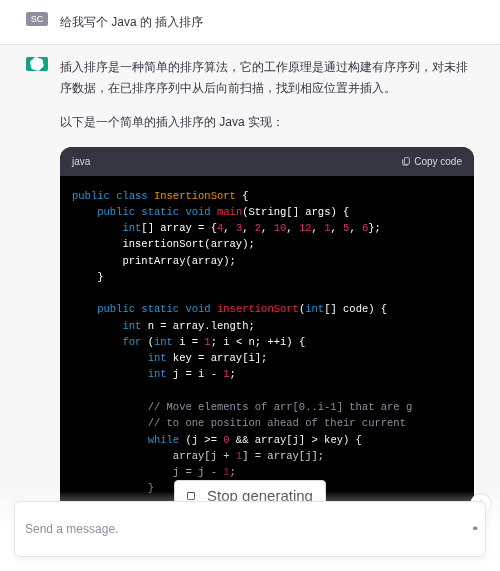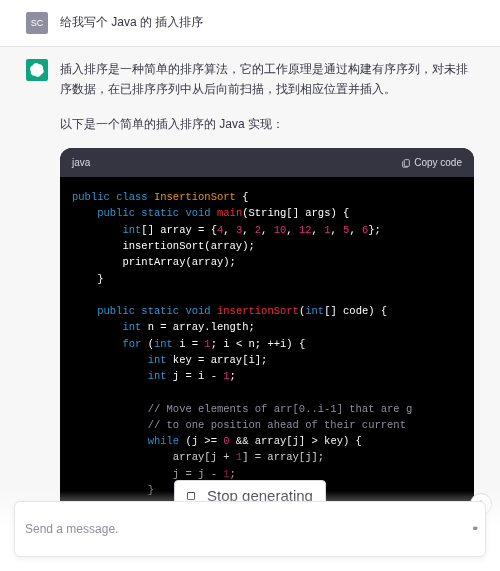--- a/index.html
+++ b/index.html
@@ -11,21 +11,21 @@
       overflow: hidden;
       position: relative;
       font-size: 12px;
       color: #343541;
     }
     .messages { padding: 0 0 70px 0; }
     .msg-row { display: flex; padding: 12px 26px 12px 26px; gap: 12px; }
     .msg-row.user { background: #ffffff; }
     .msg-row.assistant { background: #f7f7f8; border-top: 1px solid #e5e5e5; border-bottom: 5px solid #84cc16; }
     .avatar {
-      width: 22px; height: 22px; flex: 0 0 22px;
+      width: 22px; height: 14px; flex: 0 0 22px;
       display: flex; align-items: center; justify-content: center;
       border-radius: 2px; font-size: 9px; color: #fff;
     }
     .avatar.user-av { background: #8e8ea0; font-weight: 500; }
     .avatar.ai-av { background: #10a37f; }
     .avatar.ai-av svg { width: 14px; height: 14px; }
     .msg-body { flex: 1; line-height: 1.7; font-size: 12px; min-width: 0; }
     .msg-body p { margin-bottom: 14px; }
     .msg-body p:last-child { margin-bottom: 0; }
     .code-block {

